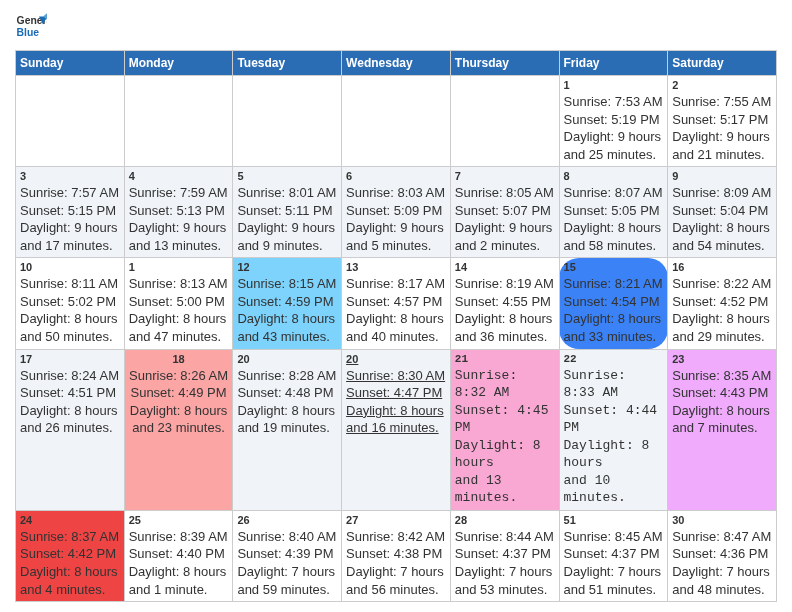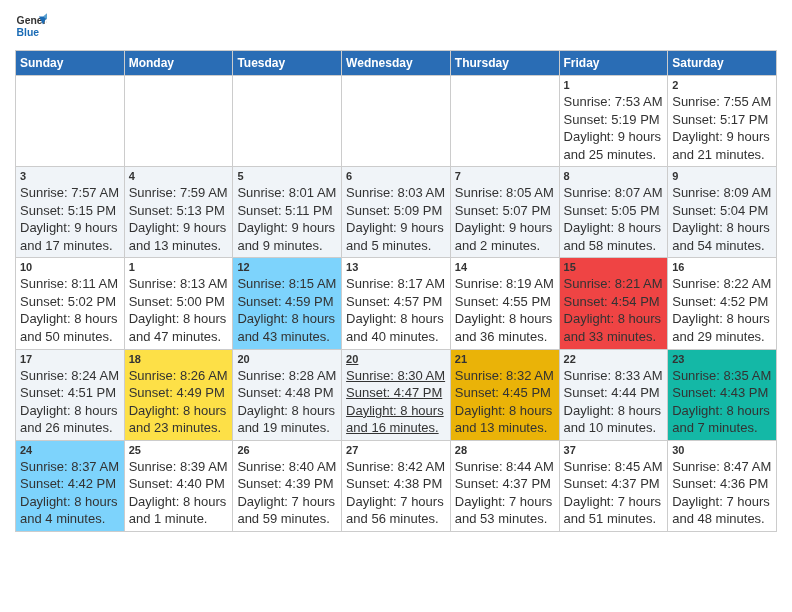--- a/index.html
+++ b/index.html
@@ -183,82 +183,82 @@
             <div class="day-info">Sunrise: 8:15 AM<br>Sunset: 4:59 PM<br>Daylight: 8 hours<br>and 43 minutes.</div>
           </td>
           <td style="background: rgb(255, 255, 255);">
             <span class="day-num">13</span>
             <div class="day-info">Sunrise: 8:17 AM<br>Sunset: 4:57 PM<br>Daylight: 8 hours<br>and 40 minutes.</div>
           </td>
           <td style="background: rgb(255, 255, 255);">
             <span class="day-num">14</span>
             <div class="day-info">Sunrise: 8:19 AM<br>Sunset: 4:55 PM<br>Daylight: 8 hours<br>and 36 minutes.</div>
           </td>
-          <td style="background: #ef4444;">
+          <td style="background: #3b82f6; border-radius: 20px;">
             <span class="day-num">15</span>
             <div class="day-info">Sunrise: 8:21 AM<br>Sunset: 4:54 PM<br>Daylight: 8 hours<br>and 33 minutes.</div>
           </td>
           <td style="background: rgb(255, 255, 255);">
             <span class="day-num">16</span>
             <div class="day-info">Sunrise: 8:22 AM<br>Sunset: 4:52 PM<br>Daylight: 8 hours<br>and 29 minutes.</div>
           </td>
         </tr>
         <tr>
           <td style="background: rgb(240, 244, 248); margin-left: 35px;">
             <span class="day-num">17</span>
             <div class="day-info">Sunrise: 8:24 AM<br>Sunset: 4:51 PM<br>Daylight: 8 hours<br>and 26 minutes.</div>
           </td>
-          <td style="background: #fde047;">
+          <td style="background: #fca5a5; text-align: center;">
             <span class="day-num">18</span>
             <div class="day-info">Sunrise: 8:26 AM<br>Sunset: 4:49 PM<br>Daylight: 8 hours<br>and 23 minutes.</div>
           </td>
           <td style="background: rgb(240, 244, 248);">
             <span class="day-num">20</span>
             <div class="day-info">Sunrise: 8:28 AM<br>Sunset: 4:48 PM<br>Daylight: 8 hours<br>and 19 minutes.</div>
           </td>
           <td style="background: rgb(240, 244, 248); text-decoration: underline;">
             <span class="day-num">20</span>
             <div class="day-info">Sunrise: 8:30 AM<br>Sunset: 4:47 PM<br>Daylight: 8 hours<br>and 16 minutes.</div>
           </td>
-          <td style="background: #eab308;">
+          <td style="background: #f9a8d4; font-family: Liberation Mono, monospace;">
             <span class="day-num">21</span>
             <div class="day-info">Sunrise: 8:32 AM<br>Sunset: 4:45 PM<br>Daylight: 8 hours<br>and 13 minutes.</div>
           </td>
-          <td style="background: rgb(240, 244, 248);">
+          <td style="background: rgb(240, 244, 248); font-family: Liberation Mono, monospace;">
             <span class="day-num">22</span>
             <div class="day-info">Sunrise: 8:33 AM<br>Sunset: 4:44 PM<br>Daylight: 8 hours<br>and 10 minutes.</div>
           </td>
-          <td style="background: #14b8a6;">
+          <td style="background: #f0abfc;">
             <span class="day-num">23</span>
             <div class="day-info">Sunrise: 8:35 AM<br>Sunset: 4:43 PM<br>Daylight: 8 hours<br>and 7 minutes.</div>
           </td>
         </tr>
         <tr>
-          <td style="background: #7dd3fc;">
+          <td style="background: #ef4444;">
             <span class="day-num">24</span>
             <div class="day-info">Sunrise: 8:37 AM<br>Sunset: 4:42 PM<br>Daylight: 8 hours<br>and 4 minutes.</div>
           </td>
           <td style="background: rgb(255, 255, 255);">
             <span class="day-num">25</span>
             <div class="day-info">Sunrise: 8:39 AM<br>Sunset: 4:40 PM<br>Daylight: 8 hours<br>and 1 minute.</div>
           </td>
           <td style="background: rgb(255, 255, 255);">
             <span class="day-num">26</span>
             <div class="day-info">Sunrise: 8:40 AM<br>Sunset: 4:39 PM<br>Daylight: 7 hours<br>and 59 minutes.</div>
           </td>
           <td style="background: rgb(255, 255, 255);">
             <span class="day-num">27</span>
             <div class="day-info">Sunrise: 8:42 AM<br>Sunset: 4:38 PM<br>Daylight: 7 hours<br>and 56 minutes.</div>
           </td>
           <td style="background: rgb(255, 255, 255); margin-left: 14px;">
             <span class="day-num">28</span>
             <div class="day-info">Sunrise: 8:44 AM<br>Sunset: 4:37 PM<br>Daylight: 7 hours<br>and 53 minutes.</div>
           </td>
           <td style="background: rgb(255, 255, 255);">
-            <span class="day-num">37</span>
+            <span class="day-num">51</span>
             <div class="day-info">Sunrise: 8:45 AM<br>Sunset: 4:37 PM<br>Daylight: 7 hours<br>and 51 minutes.</div>
           </td>
           <td style="background: rgb(255, 255, 255);">
             <span class="day-num">30</span>
             <div class="day-info">Sunrise: 8:47 AM<br>Sunset: 4:36 PM<br>Daylight: 7 hours<br>and 48 minutes.</div>
           </td>
         </tr>
       </tbody>
   </table>
 </div>

